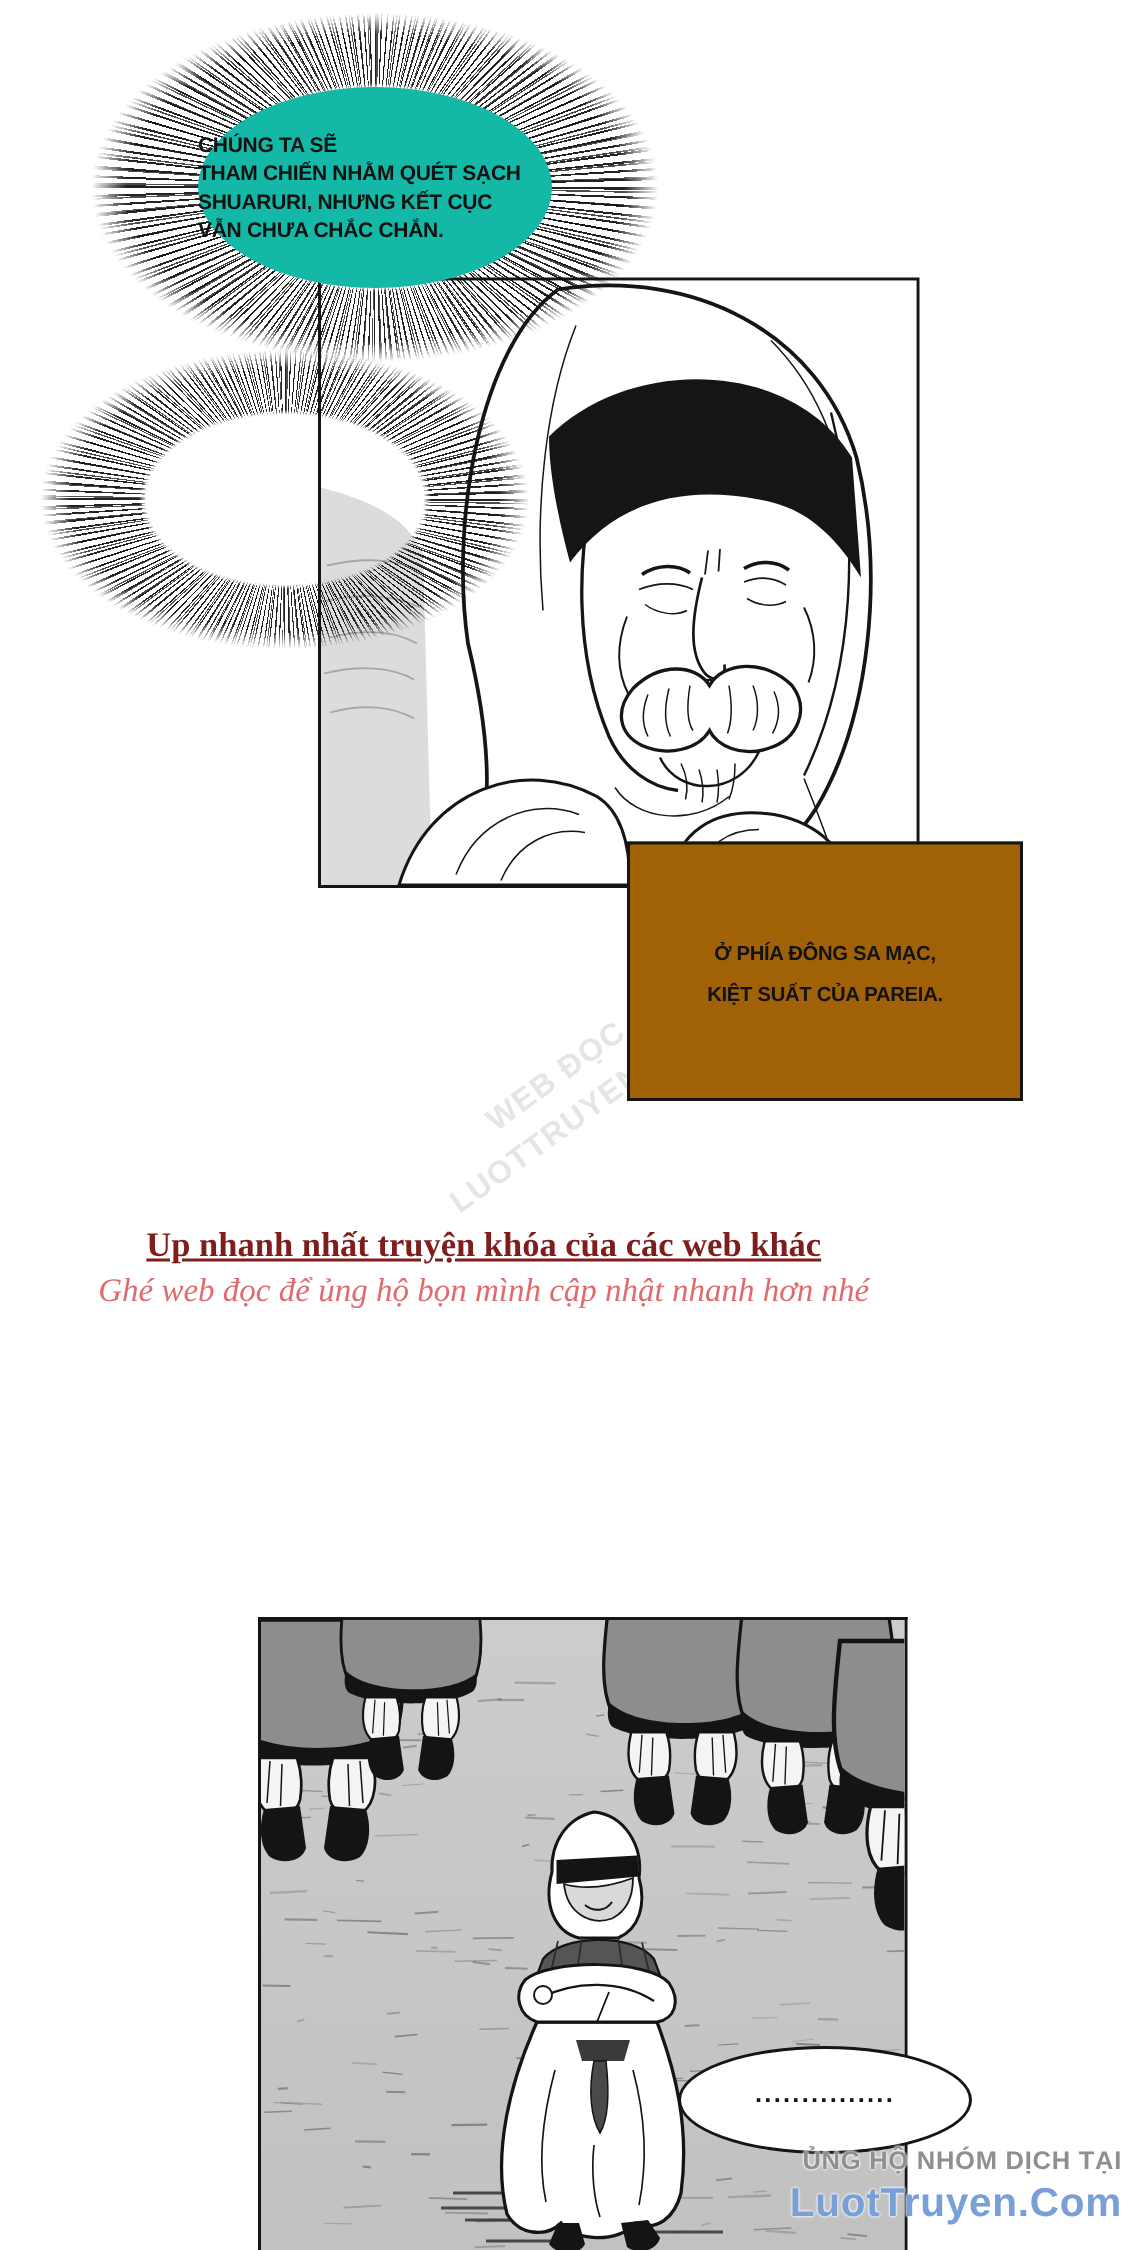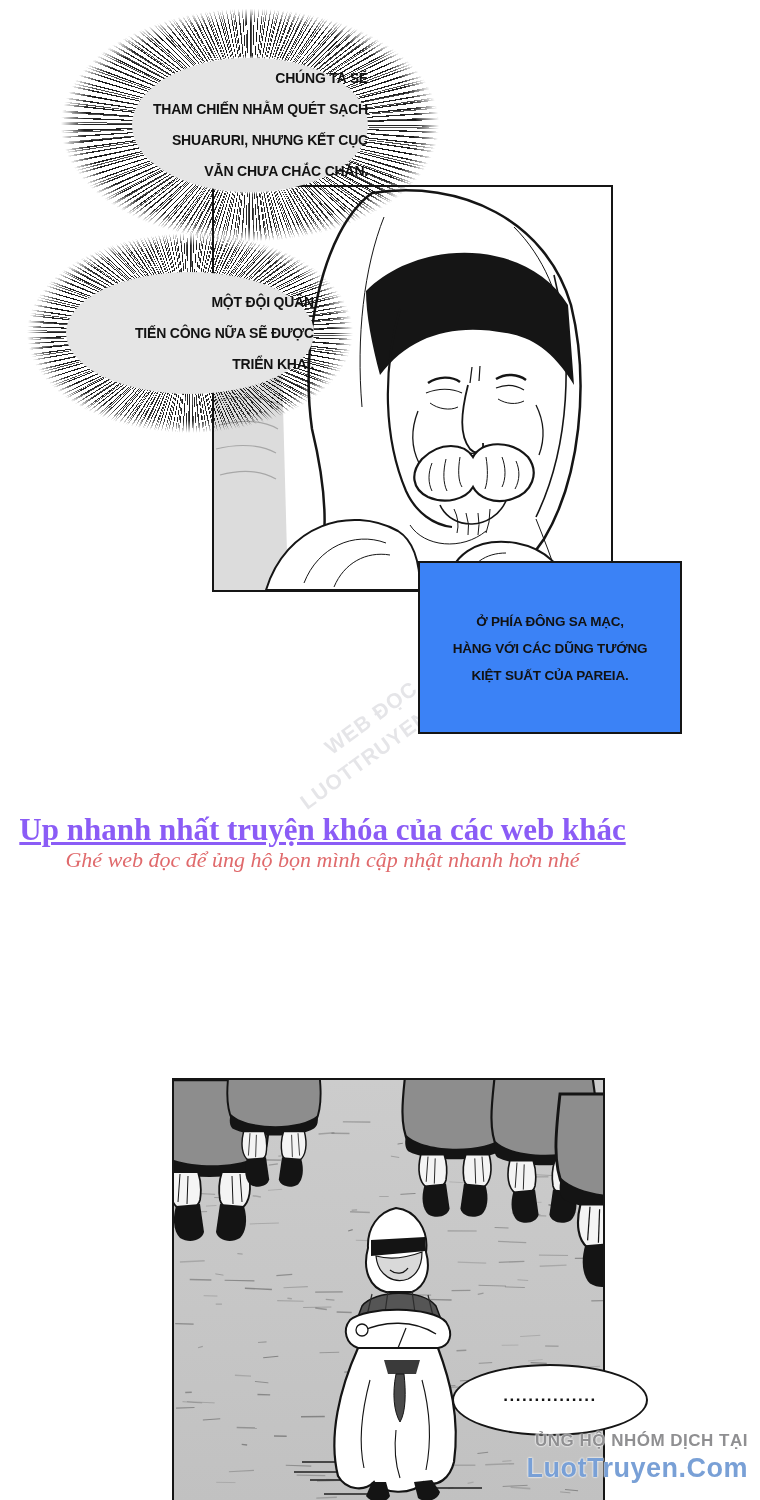--- a/index.html
+++ b/index.html
@@ -8,48 +8,48 @@
   .abs{position:absolute;}
 
   
   .burst-wrap{position:absolute;z-index:30;}
   .burst-spikes{position:absolute;inset:0;border-radius:50%;
     background:
       repeating-conic-gradient(rgba(15,15,15,.92) 0deg .5deg, transparent .5deg 2.0deg),
       repeating-conic-gradient(from .9deg, rgba(15,15,15,.75) 0deg .4deg, transparent .4deg 3.1deg);
     -webkit-mask:radial-gradient(closest-side, transparent 0 55%, #000 58% 85%, transparent 97%);
     mask:radial-gradient(closest-side, transparent 0 55%, #000 58% 85%, transparent 97%);}
-  .burst-body{position:absolute;border-radius:50%;background:#e5e5e5;
-    display:flex;flex-direction:column;align-items:flex-end;justify-content:center;gap:12px;}
+  .burst-body{position:absolute;border-radius:50%;background:#14b8a6;
+    display:flex;flex-direction:column;align-items:flex-start;justify-content:center;}
   .bubble-line{font-weight:bold;color:#121212;font-size:14px;line-height:19px;
     letter-spacing:-0.2px;white-space:nowrap;}
 
   
   .panel{position:absolute;background:#fff;border:2px solid #151515;overflow:hidden;}
   #panel-oldman{left:212px;top:185px;width:397px;height:403px;z-index:10;}
   #panel-crowd{left:172px;top:1078px;width:429px;height:422px;z-index:10;border-bottom:none;}
 
   
-  #narration{left:418px;top:561px;width:260px;height:167px;background:#3b82f6;
+  #narration{left:418px;top:561px;width:260px;height:167px;background:#a16207;
     border:2px solid #151515;z-index:20;display:flex;flex-direction:column;
     align-items:center;justify-content:center;padding-top:2px;}
   #narration .bubble-line{font-size:13.5px;line-height:27px;}
 
   
   #diag-wm{left:250px;top:700px;width:260px;z-index:5;transform:rotate(-36deg);
     transform-origin:center;color:rgba(175,175,182,.32);font-weight:bold;
     font-size:21px;line-height:30px;text-align:center;letter-spacing:1px;}
 
   
   #credit{left:0px;top:814px;width:645px;text-align:center;z-index:15;}
   .credit-l1{font-family:"Liberation Serif", serif;font-weight:bold;font-size:27px;line-height:31px;}
   .credit-l1 .pre{color:#8d9ad8;}
   .credit-l1 .brand{color:#1a34ba;}
-  .credit-l2{font-family:"Liberation Serif", serif;font-weight:bold;font-size:31px;
-    line-height:31px;color:#8b5cf6;text-decoration:underline;}
+  .credit-l2{font-family:"Liberation Serif", serif;font-weight:bold;font-size:23px;
+    line-height:31px;color:#7f1d1d;text-decoration:underline;}
   .credit-l3{font-family:Liberation Serif, serif;font-style:italic;font-size:22px;
     line-height:30px;color:#e06a6c;}
 
   
   #dots-bubble{left:452px;top:1364px;width:192px;height:68px;background:#fff;
     border:2px solid #151515;border-radius:50%;z-index:35;
     display:flex;align-items:center;justify-content:center;}
   #dots-bubble .dots{font-weight:bold;font-size:17px;letter-spacing:1.5px;color:#141414;
     transform:translateY(-4px);}
 
@@ -139,30 +139,24 @@
   <div class="burst-body" style="left:77px;top:53px;width:236px;height:134px;">
     <div class="bubble-line">CHÚNG TA SẼ</div>
     <div class="bubble-line">THAM CHIẾN NHẰM QUÉT SẠCH</div>
     <div class="bubble-line">SHUARURI, NHƯNG KẾT CỤC</div>
     <div class="bubble-line">VẪN CHƯA CHẮC CHẮN.</div>
   </div>
 </div>
 
 <div class="burst-wrap" id="bubble2" style="left:22px;top:230px;width:336px;height:206px;">
   <div class="burst-spikes"></div>
-  <div class="burst-body" style="left:44px;top:42px;width:248px;height:122px;">
-    <div class="bubble-line">MỘT ĐỘI QUÂN</div>
-    <div class="bubble-line">TIẾN CÔNG NỮA SẼ ĐƯỢC</div>
-    <div class="bubble-line">TRIỂN KHAI.</div>
-  </div>
 </div>
 
 <div class="abs" id="narration">
   <div class="bubble-line">Ở PHÍA ĐÔNG SA MẠC,</div>
-  <div class="bubble-line">HÀNG VỚI CÁC DŨNG TƯỚNG</div>
   <div class="bubble-line">KIỆT SUẤT CỦA PAREIA.</div>
 </div>
 
 <div class="abs" id="diag-wm">
   <div>WEB ĐỌC</div>
   <div>LUOTTRUYEN.COM</div>
 </div>
 
 <div class="abs" id="credit">
   <div class="credit-l2">Up nhanh nhất truyện khóa của các web khác</div>

